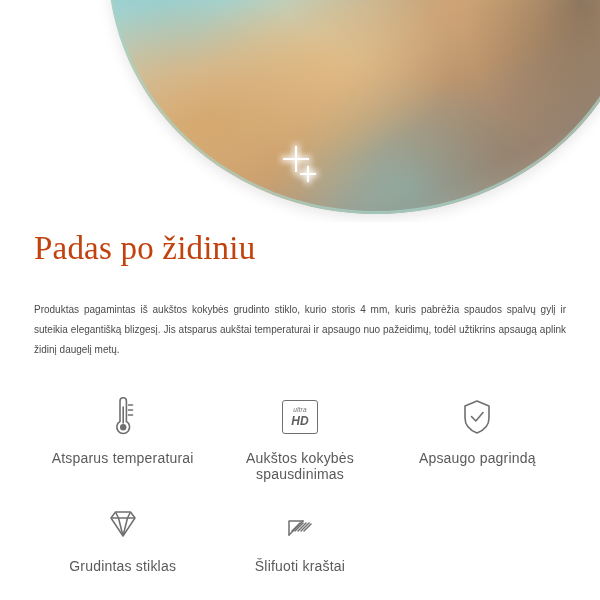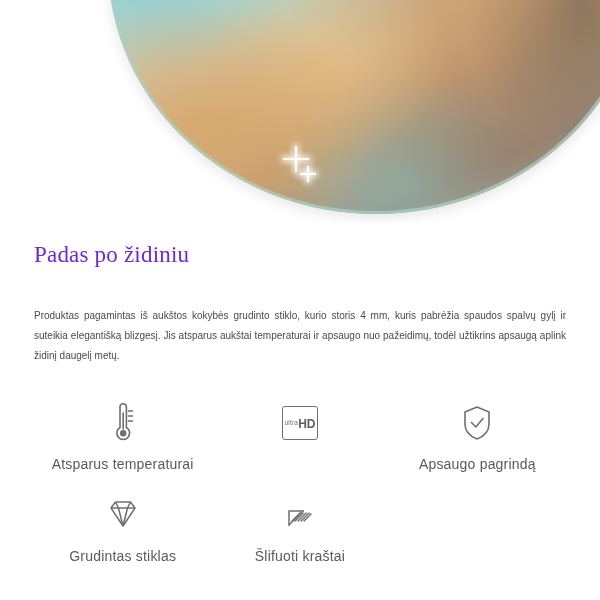--- a/index.html
+++ b/index.html
@@ -82,25 +82,25 @@
   .sparkle-b::before { width: 16px; margin-left: -8px; }
   .sparkle-b::after { height: 16px; margin-top: -8px; }
 
   
   .content {
     position: relative;
     padding: 0 34px;
   }
   .headline {
     font-family: "Liberation Serif", serif;
-    font-size: 23px;
+    font-size: 33px;
     line-height: 31px;
-    color: #6d28d9;
+    color: #c2410c;
     font-weight: 400;
-    margin-top: 17px;
+    margin-top: 11px;
     letter-spacing: 0.2px;
   }
   .headline .line2 {
     display: block;
   }
   .body-copy {
     margin-top: 36px;
     font-size: 10px;
     line-height: 20px;
     color: #4a4a4a;
@@ -135,24 +135,25 @@
     text-align: center;
     letter-spacing: 0.2px;
   }
   .icon-svg { display: block; }
   .ultrahd-box {
     width: 34px;
     height: 32px;
     border: 1.6px solid #6f6f6f;
     border-radius: 3px;
     display: flex;
-    flex-direction: row;
+    flex-direction: column;
     align-items: center;
     justify-content: center;
     line-height: 1;
+    font-style: italic;
   }
   .ultrahd-top {
     font-size: 6.5px;
     color: #6f6f6f;
     letter-spacing: 0.2px;
   }
   .ultrahd-bottom {
     font-size: 12px;
     font-weight: bold;
     color: #5d5d5d;
@@ -197,20 +198,21 @@
         <div class="feature-label">Atsparus temperaturai</div>
       </div>
 
       <div class="feature">
         <div class="feature-icon">
           <div class="ultrahd-box">
             <span class="ultrahd-top">ultra</span>
             <span class="ultrahd-bottom">HD</span>
           </div>
         </div>
+        <div class="feature-label">Aukštos kokybės spausdinimas</div>
       </div>
 
       <div class="feature">
         <div class="feature-icon">
           <svg class="icon-svg" width="40" height="44" viewBox="0 0 40 44" fill="none" stroke="#6f6f6f" stroke-width="1.6" stroke-linecap="round" stroke-linejoin="round">
             <path d="M20 6 L32 11 V23 C32 31 26.5 35.5 20 38 C13.5 35.5 8 31 8 23 V11 Z"></path>
             <polyline points="14.5,21.5 18.8,26 26,17.5"></polyline>
           </svg>
         </div>
         <div class="feature-label">Apsaugo pagrindą</div>

